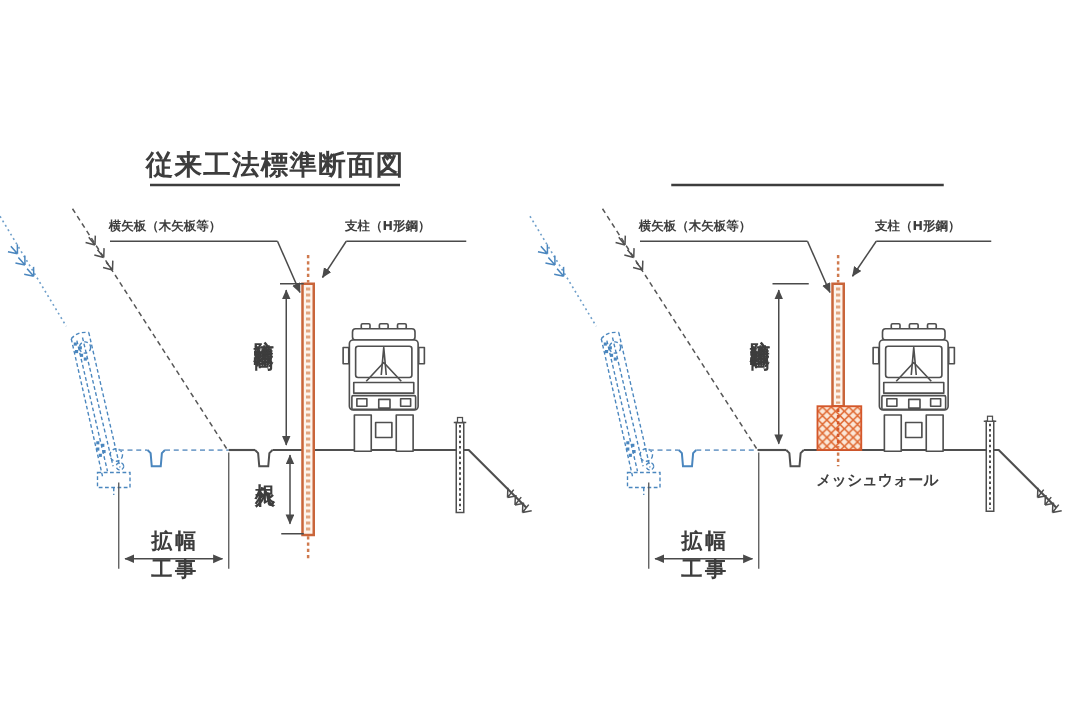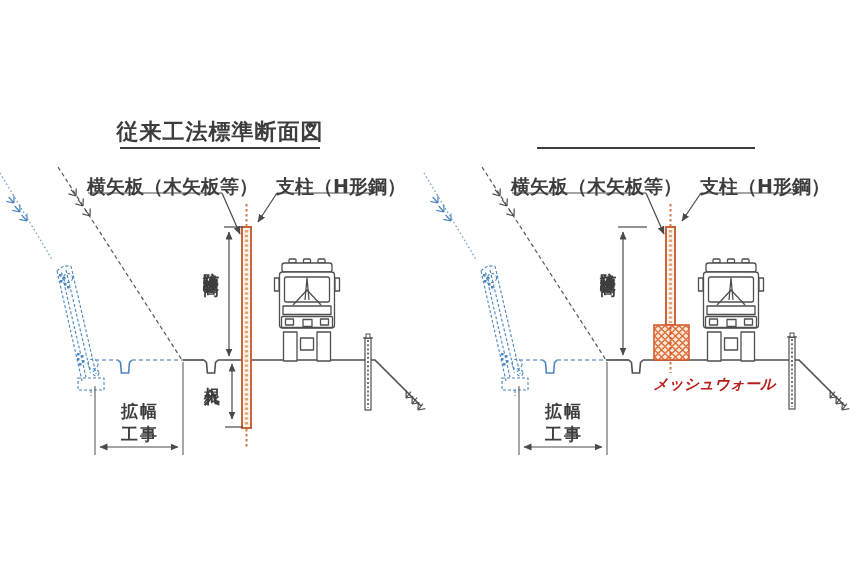--- a/index.html
+++ b/index.html
@@ -24,24 +24,24 @@
   .tul   { stroke:#3d3d3d; stroke-width:2; }
   .odash { stroke:#cf7a4e; stroke-width:2; stroke-dasharray:2.5 2.5; fill:none; }
   .odash2{ stroke:#d4572a; stroke-width:2; stroke-dasharray:2.5 2.5; fill:none; }
   .opost { fill:#fdf4ec; stroke:#c9653a; stroke-width:2; }
   .oladder{ stroke:#e2a47e; stroke-width:3.4; stroke-dasharray:2.4 2.4; fill:none; }
   .mesh  { fill:url(#meshp); stroke:#d4572a; stroke-width:1.5; }
 
   
   .t { position:absolute; color:#3d3d3d; white-space:nowrap; }
   .title { width:240px; text-align:center; font-size:22px; font-weight:700; letter-spacing:1px; top:117px; }
-  .lbl  { font-size:19px; font-weight:600; top:174px; }
+  .lbl  { font-size:10px; font-weight:600; top:174px; }
   .vert { writing-mode:vertical-rl; text-orientation:upright; font-size:16px; font-weight:600; letter-spacing:2px; }
-  .kaku { width:74px; text-align:center; font-size:17px; font-weight:600; line-height:23px; letter-spacing:2px; top:400px; }
-  .meshlbl { font-size:15px; font-weight:700; line-height:18px; color:#b91c1c; top:375px; left:653px;font-style:italic; }
+  .kaku { width:74px; text-align:center; font-size:17px; font-weight:600; line-height:23px; letter-spacing:2px; top:422px; }
+  .meshlbl { font-size:12px; font-weight:700; line-height:18px; color:#404040; top:375px; left:653px; }
 </style>
 </head>
 <body>
 
 <div class="stage">
 
   <svg width="860" height="571" viewBox="0 0 860 571">
     <defs>
       <marker id="ah" markerWidth="9" markerHeight="8" refX="7.5" refY="3.5" orient="auto-start-reverse" markerUnits="userSpaceOnUse">
         <path d="M0,0 L8,3.5 L0,7 Z" fill="#4a4a4a"></path>

